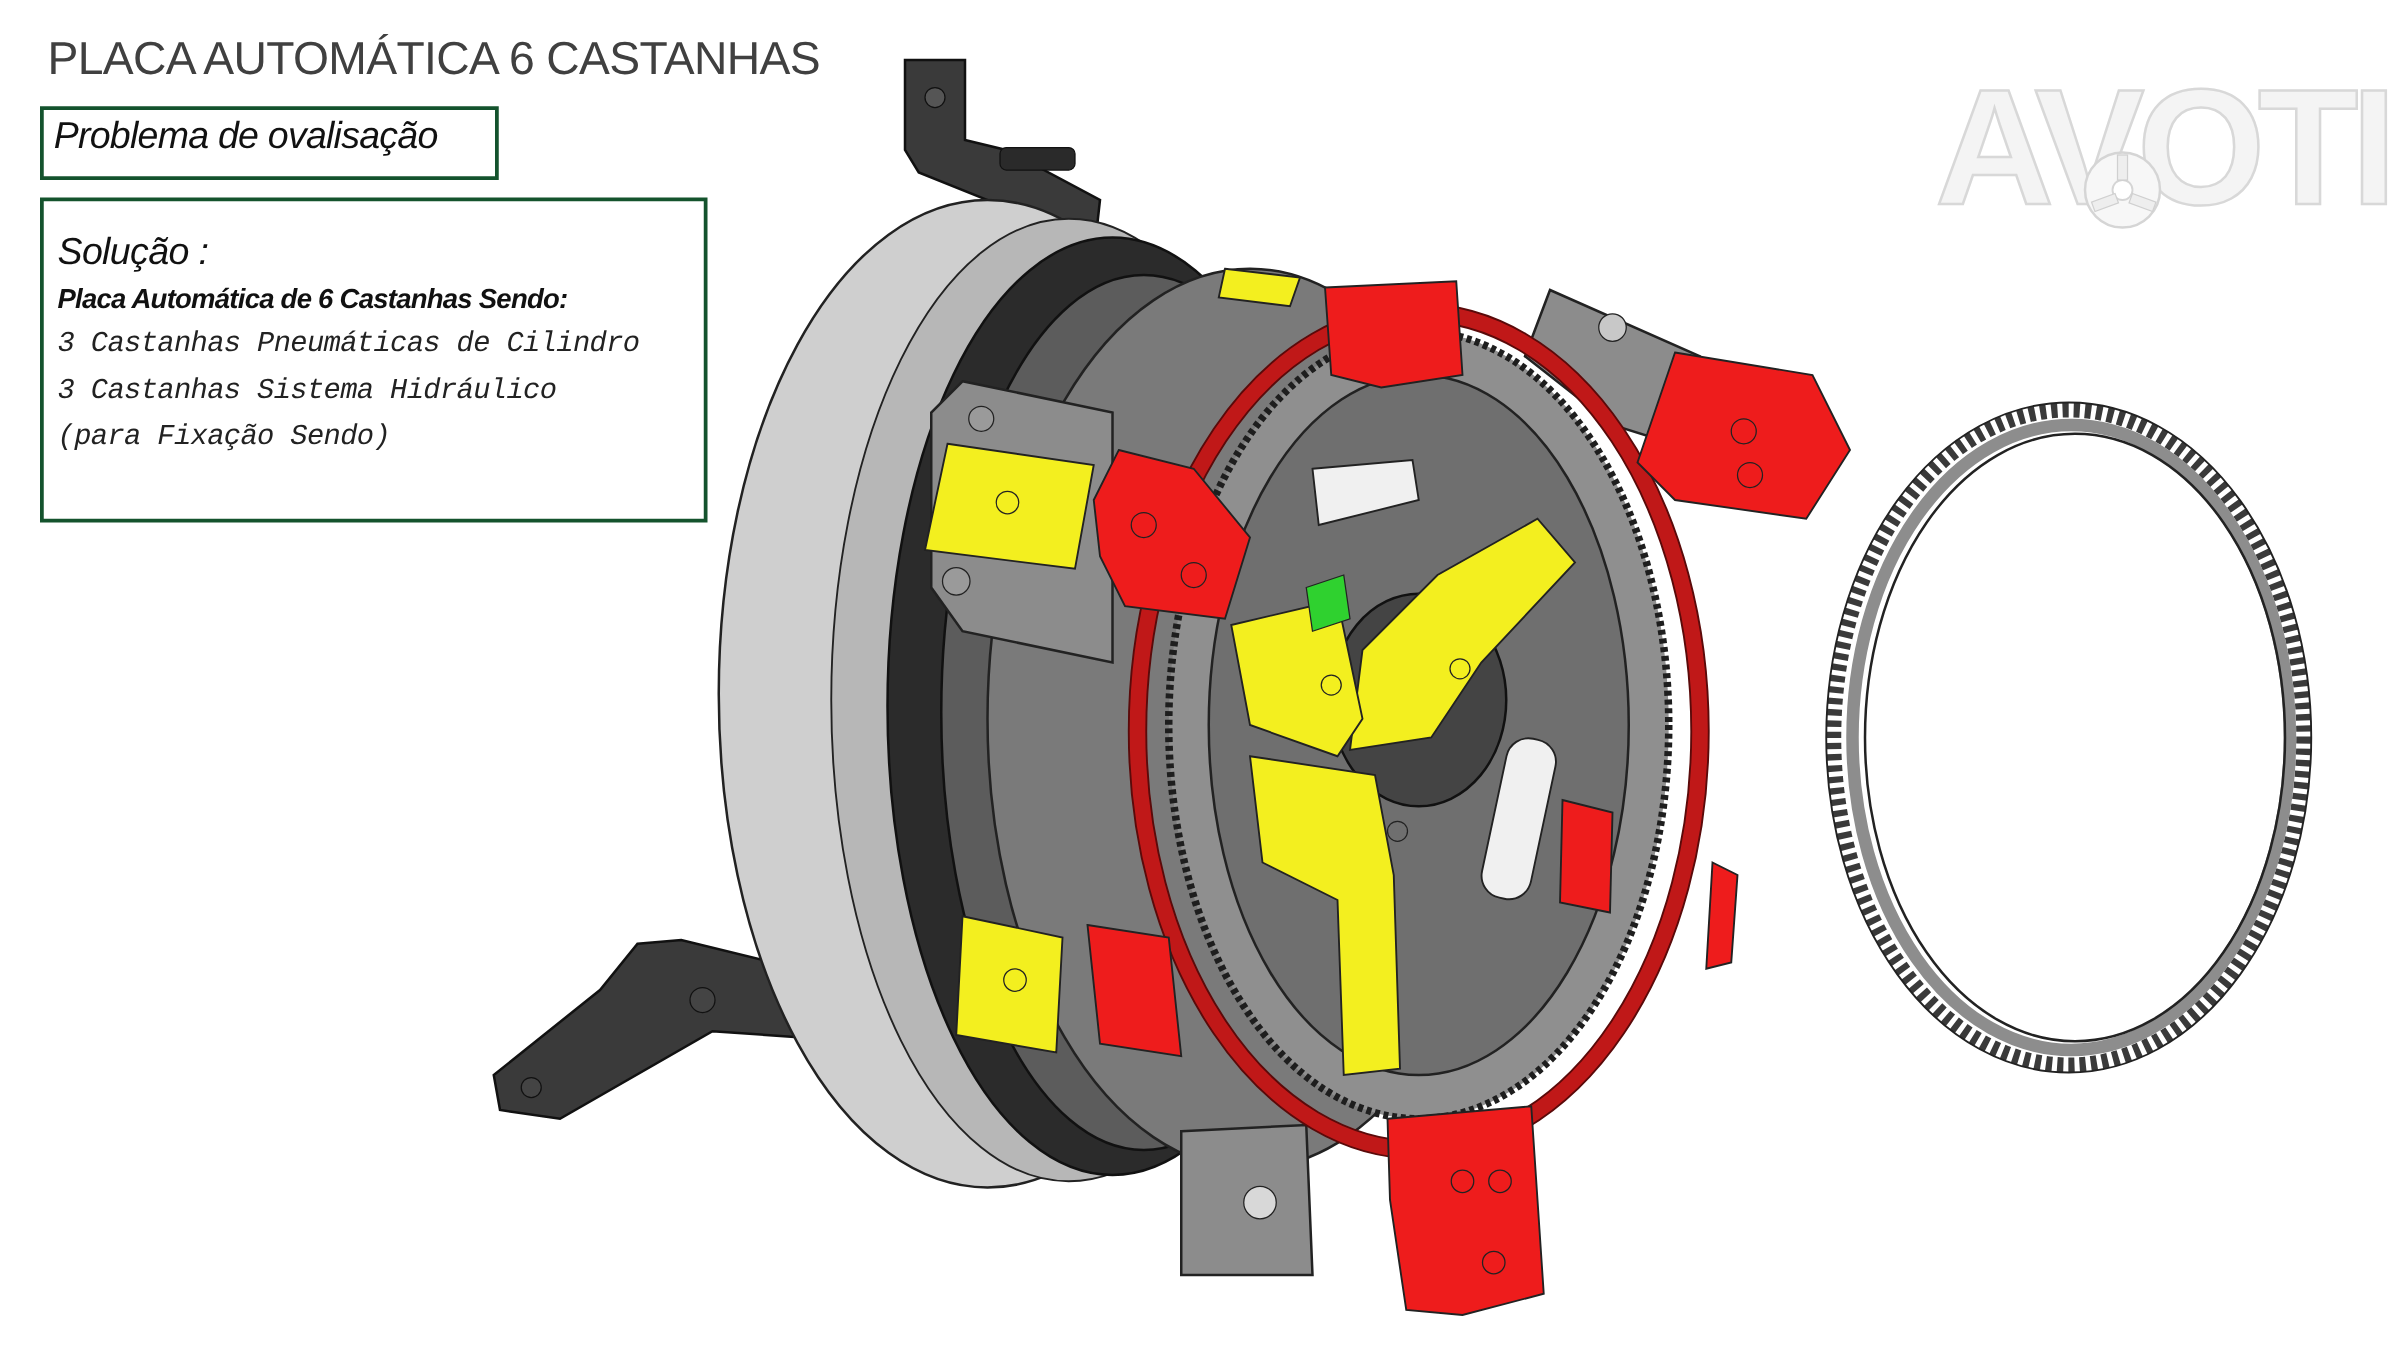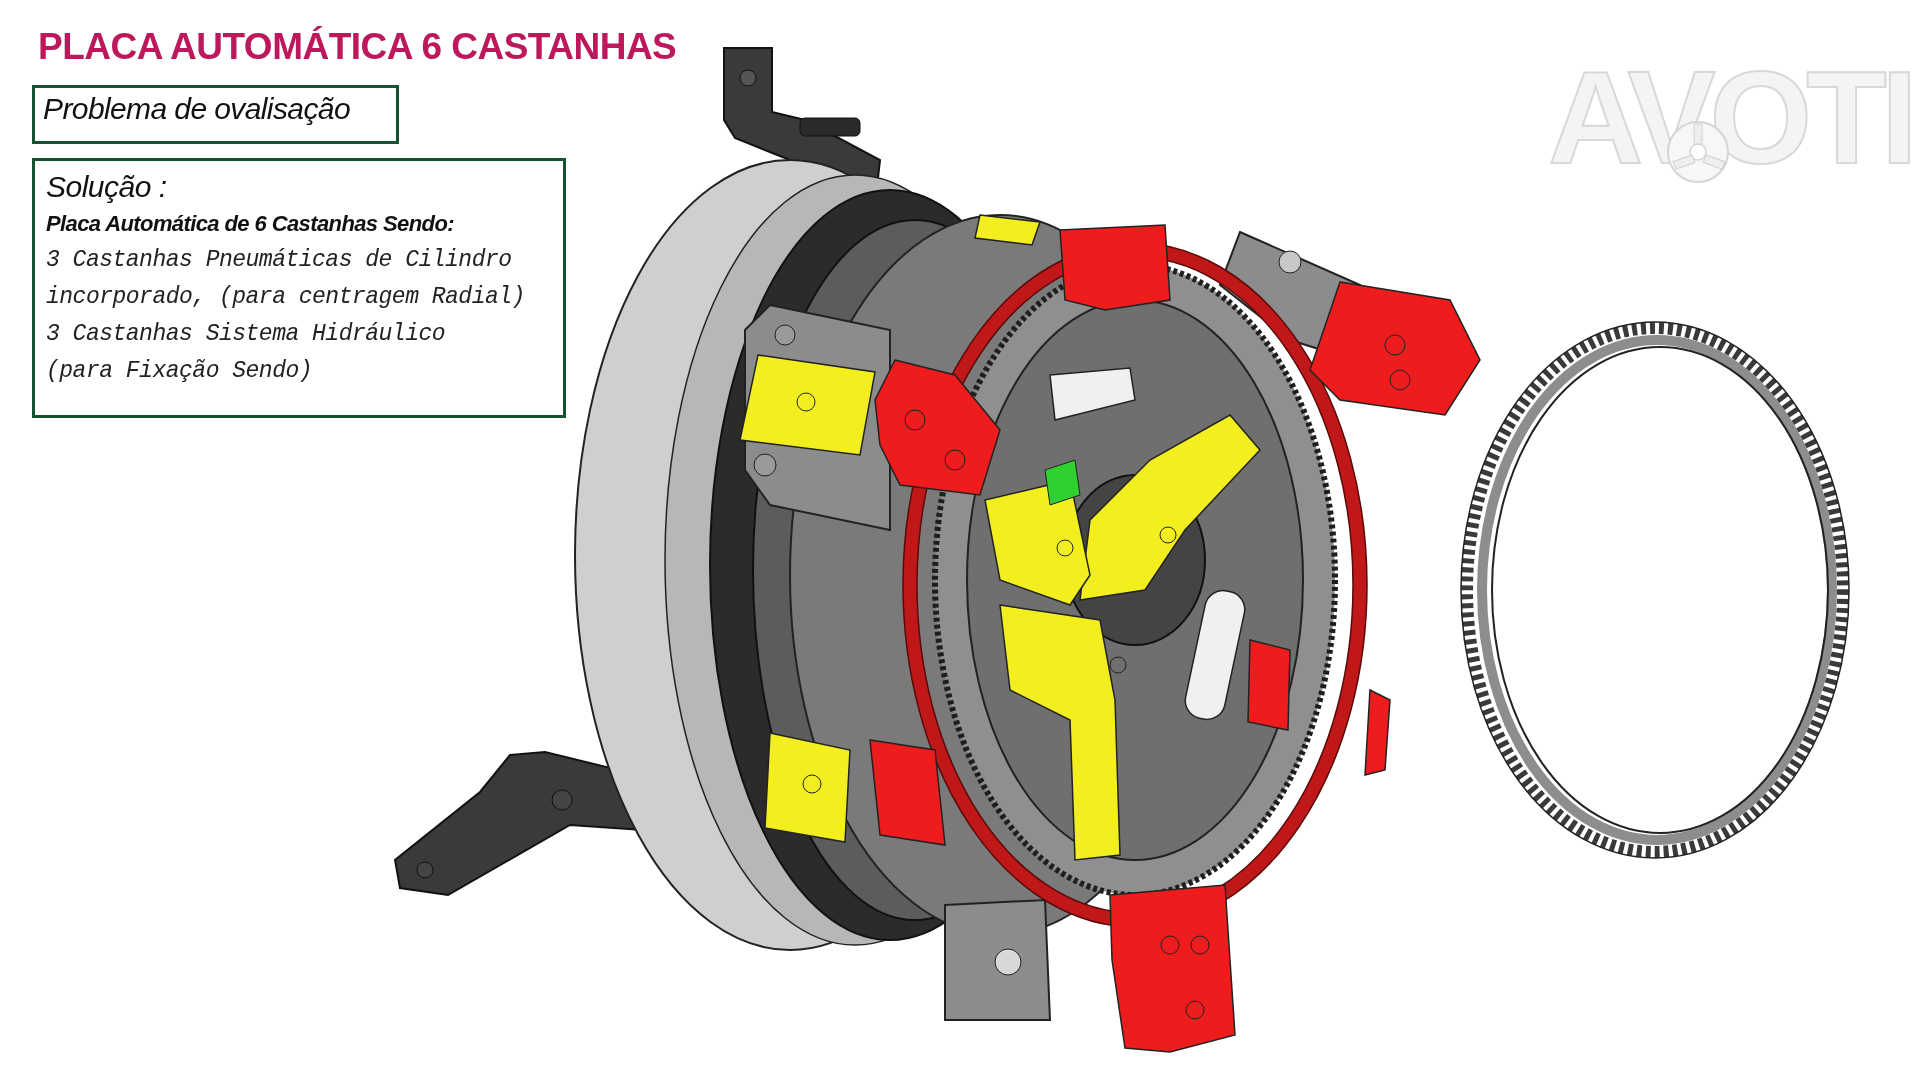--- a/index.html
+++ b/index.html
@@ -1,28 +1,28 @@
 <!DOCTYPE html>
 <html><head>
 <meta charset="utf-8">
 <style>
   html, body { margin: 0; padding: 0; background: #ffffff; }
   body { width: 1920px; height: 1080px; position: relative; overflow: hidden; font-family: "Liberation Sans", sans-serif; }
   .title {
     position: absolute; left: 38px; top: 26px;
-    font-family: "Liberation Sans", sans-serif; font-weight: bold;
-    font-size: 37px; letter-spacing: -0.5px; color: #be185d; white-space: nowrap;
+    font-family: "Liberation Sans", sans-serif; font-weight: normal;
+    font-size: 37px; letter-spacing: -0.5px; color: #404040; white-space: nowrap;
   }
   .box {
     position: absolute; box-sizing: border-box;
     border: 3px solid #14532d; background: #ffffff;
   }
   .box-problem { left: 32px; top: 85px; width: 367px; height: 59px; padding: 4px 0 0 8px; }
   .box-problem .txt { font-style: italic; font-size: 30px; color: #111; letter-spacing: -0.6px; white-space: nowrap; }
-  .box-solution { left: 32px; top: 158px; width: 534px; height: 260px; padding: 7px 0 0 11px; }
+  .box-solution { left: 32px; top: 158px; width: 534px; height: 260px; padding: 22px 0 0 11px; }
   .box-solution .heading { font-style: italic; font-size: 30px; color: #111; letter-spacing: -0.5px; line-height: 38px; }
   .box-solution .bold { font-style: italic; font-weight: bold; font-size: 22px; color: #111; letter-spacing: -0.6px; line-height: 36px; white-space: nowrap; }
   .box-solution .line { font-style: italic; font-size: 23px; color: #222; letter-spacing: -0.5px; line-height: 37px; white-space: nowrap; font-family: Liberation Mono, monospace; }
   .logo {
     position: absolute; left: 1548px; top: 52px; width: 334px; height: 132px;
   }
   .logo-text {
     position: absolute; left: 0; top: 0; width: 100%; text-align: center;
     font-family: "Liberation Sans", sans-serif; font-weight: bold; font-size: 132px; line-height: 132px;
     color: #f4f4f4; -webkit-text-stroke: 2px #d8d8d8; letter-spacing: -6px;
@@ -35,21 +35,20 @@
 <div class="title">PLACA AUTOMÁTICA 6 CASTANHAS</div>
 
 <div class="box box-problem">
   <div class="txt">Problema de ovalisação</div>
 </div>
 
 <div class="box box-solution">
   <div class="heading">Solução :</div>
   <div class="bold">Placa Automática de 6 Castanhas Sendo:</div>
   <div class="line">3 Castanhas Pneumáticas de Cilindro</div>
-  <div class="line">incorporado, (para centragem Radial)</div>
   <div class="line">3 Castanhas Sistema Hidráulico</div>
   <div class="line">(para Fixação Sendo)</div>
 </div>
 
 <div class="logo">
   <div class="logo-text">AVOTI</div>
   <svg width="334" height="132" style="position:absolute;left:0;top:0">
     <circle cx="150" cy="100" r="30" fill="#f7f7f7" stroke="#d5d5d5" stroke-width="2"></circle>
     <circle cx="150" cy="100" r="8" fill="#ffffff" stroke="#d5d5d5" stroke-width="1.5"></circle>
     <rect x="146" y="72" width="8" height="20" fill="#eeeeee" stroke="#d0d0d0"></rect>

